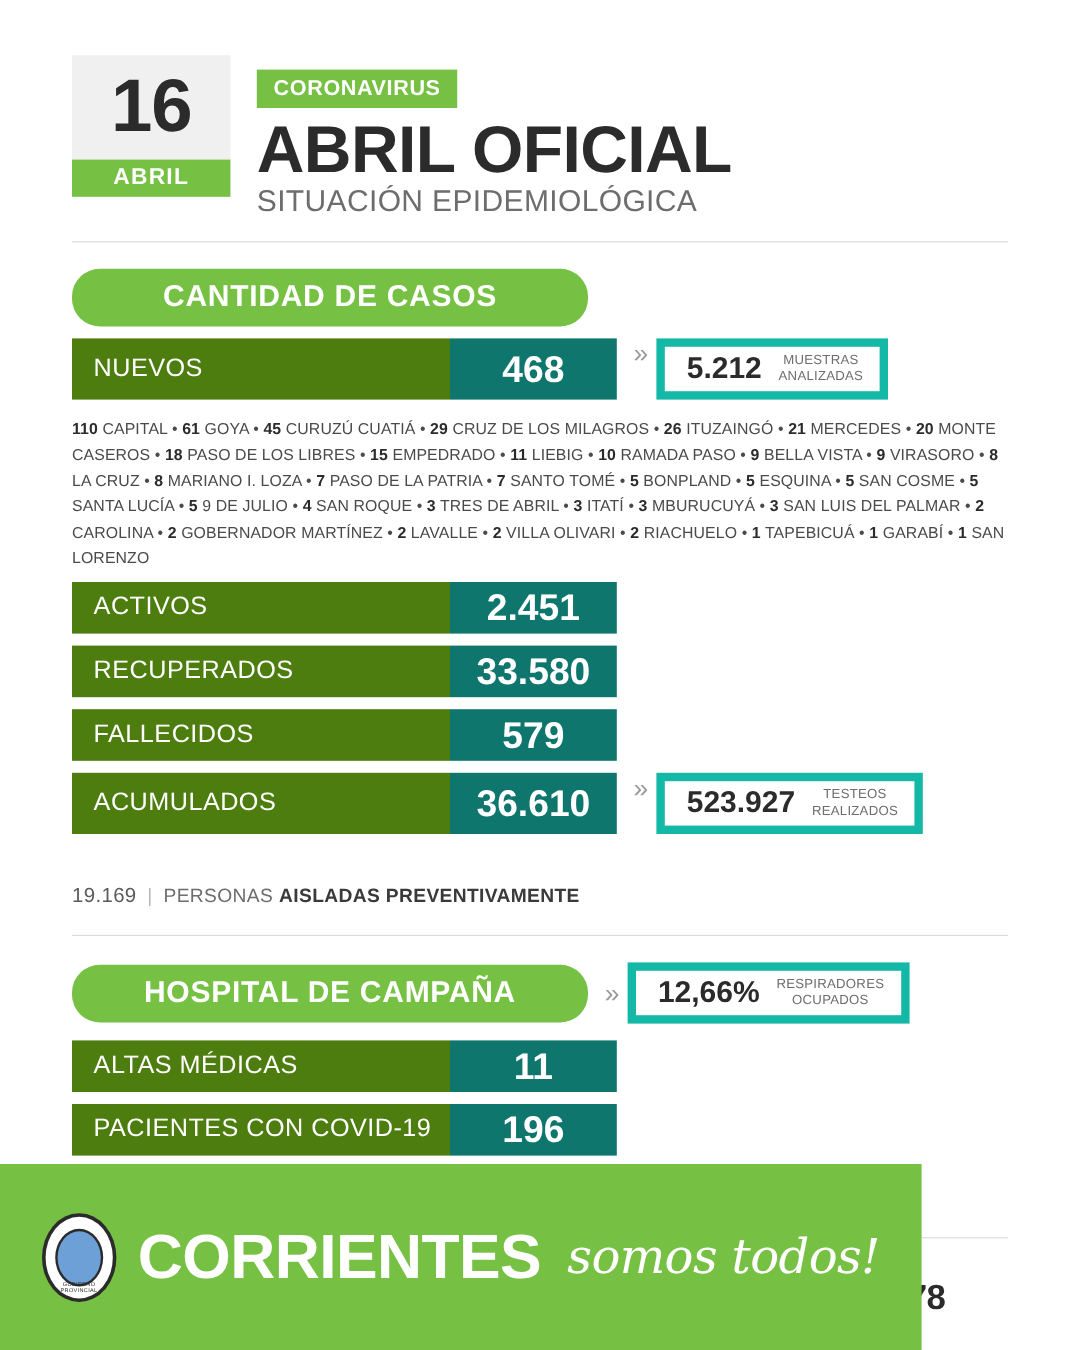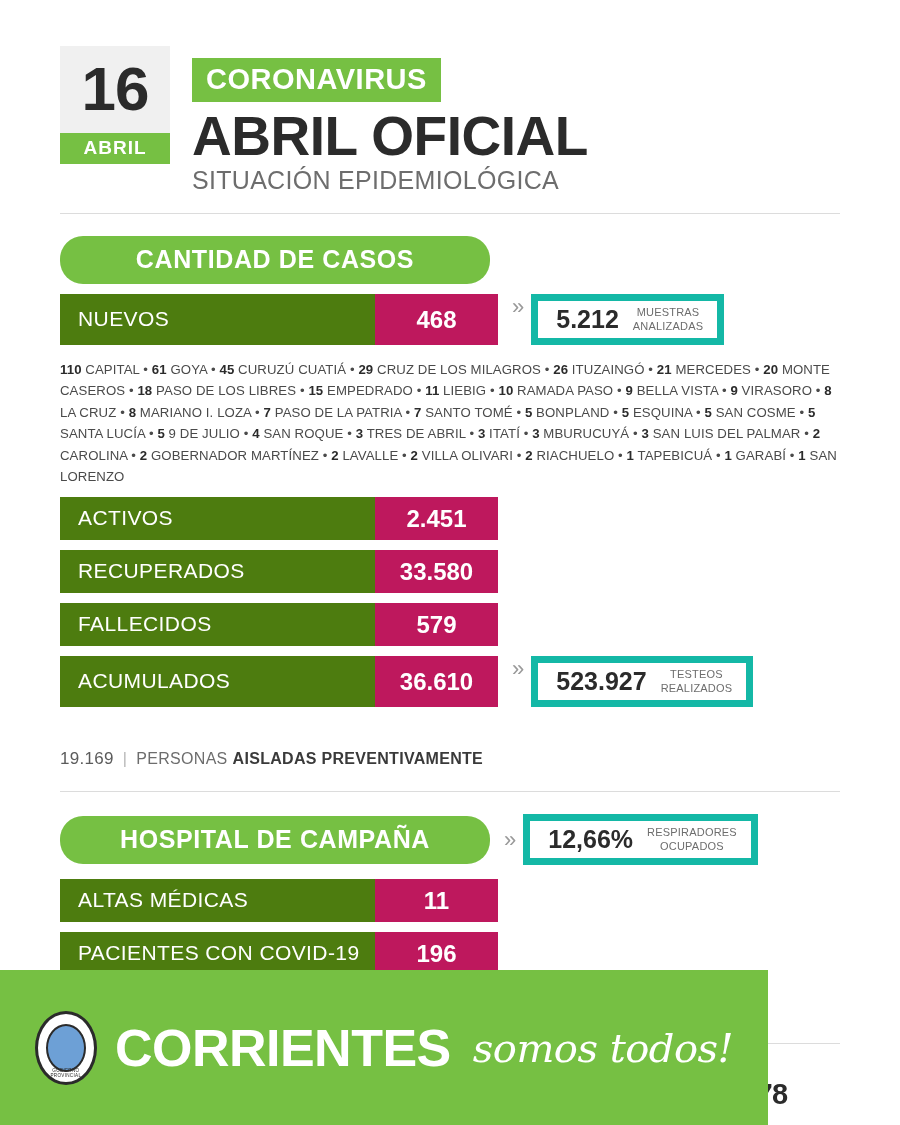--- a/index.html
+++ b/index.html
@@ -8,40 +8,40 @@
     background: #ffffff;
     font-family: "Liberation Sans", sans-serif;
     color: #3a3a3a;
     overflow: hidden;
   }
   .page { position: relative; width: 900px; height: 1125px; background:#fff; }
 
   
   .header { display: flex; align-items: flex-start; padding: 46px 0 0 60px; }
   .date-box {
-    width: 110px;
+    width: 132px;
     background: #f0f0f0;
     text-align: center;
     padding-top: 14px;
     margin-right: 22px;
   }
   .date-day {
     font-size: 62px; font-weight: bold; line-height: 0.95; color: #2b2b2b;
     letter-spacing: -1px;
   }
   .date-month {
     background: #76c043; color: #ffffff;
     font-size: 19px; font-weight: bold; letter-spacing: 1px;
     padding: 4px 0 5px; margin-top: 14px;
   }
   .title-block { padding-top: 12px; }
   .tag-coronavirus {
     display: inline-block;
     background: #76c043; color: #ffffff;
-    font-size: 29px; font-weight: bold; letter-spacing: 0.5px;
+    font-size: 18px; font-weight: bold; letter-spacing: 0.5px;
     padding: 5px 14px 6px;
   }
   .title-main {
     font-size: 55px; font-weight: bold; color: #2b2b2b;
     letter-spacing: -0.5px; line-height: 1.02; margin-top: 6px;
   }
   .title-sub {
     font-size: 25px; color: #6d6d6d; letter-spacing: 0.3px; margin-top: 2px;
   }
 
@@ -62,23 +62,23 @@
 
   
   .stat-row { display: flex; align-items: stretch; margin-top: 10px; }
   .stat-label {
     background: #4d7c0f; color: #ffffff;
     font-size: 21px; letter-spacing: 0.4px;
     padding: 9px 0 10px 18px;
     width: 315px; display: flex; align-items: center;
   }
   .stat-value {
-    background: #be185d; color: #ffffff;
-    font-size: 24px; font-weight: bold;
-    width: 123px; display: flex; align-items: center; justify-content: center;
+    background: #0f766e; color: #ffffff;
+    font-size: 31px; font-weight: bold;
+    width: 139px; display: flex; align-items: center; justify-content: center;
   }
   .side-box {
     border: 7px solid #14b8a6;
     display: flex; align-items: center;
     padding: 4px 14px 4px 0;
     min-height: 38px;
   }
   .side-num {
     font-size: 25px; font-weight: bold; color: #2b2b2b;
     padding: 0 14px 0 18px;

